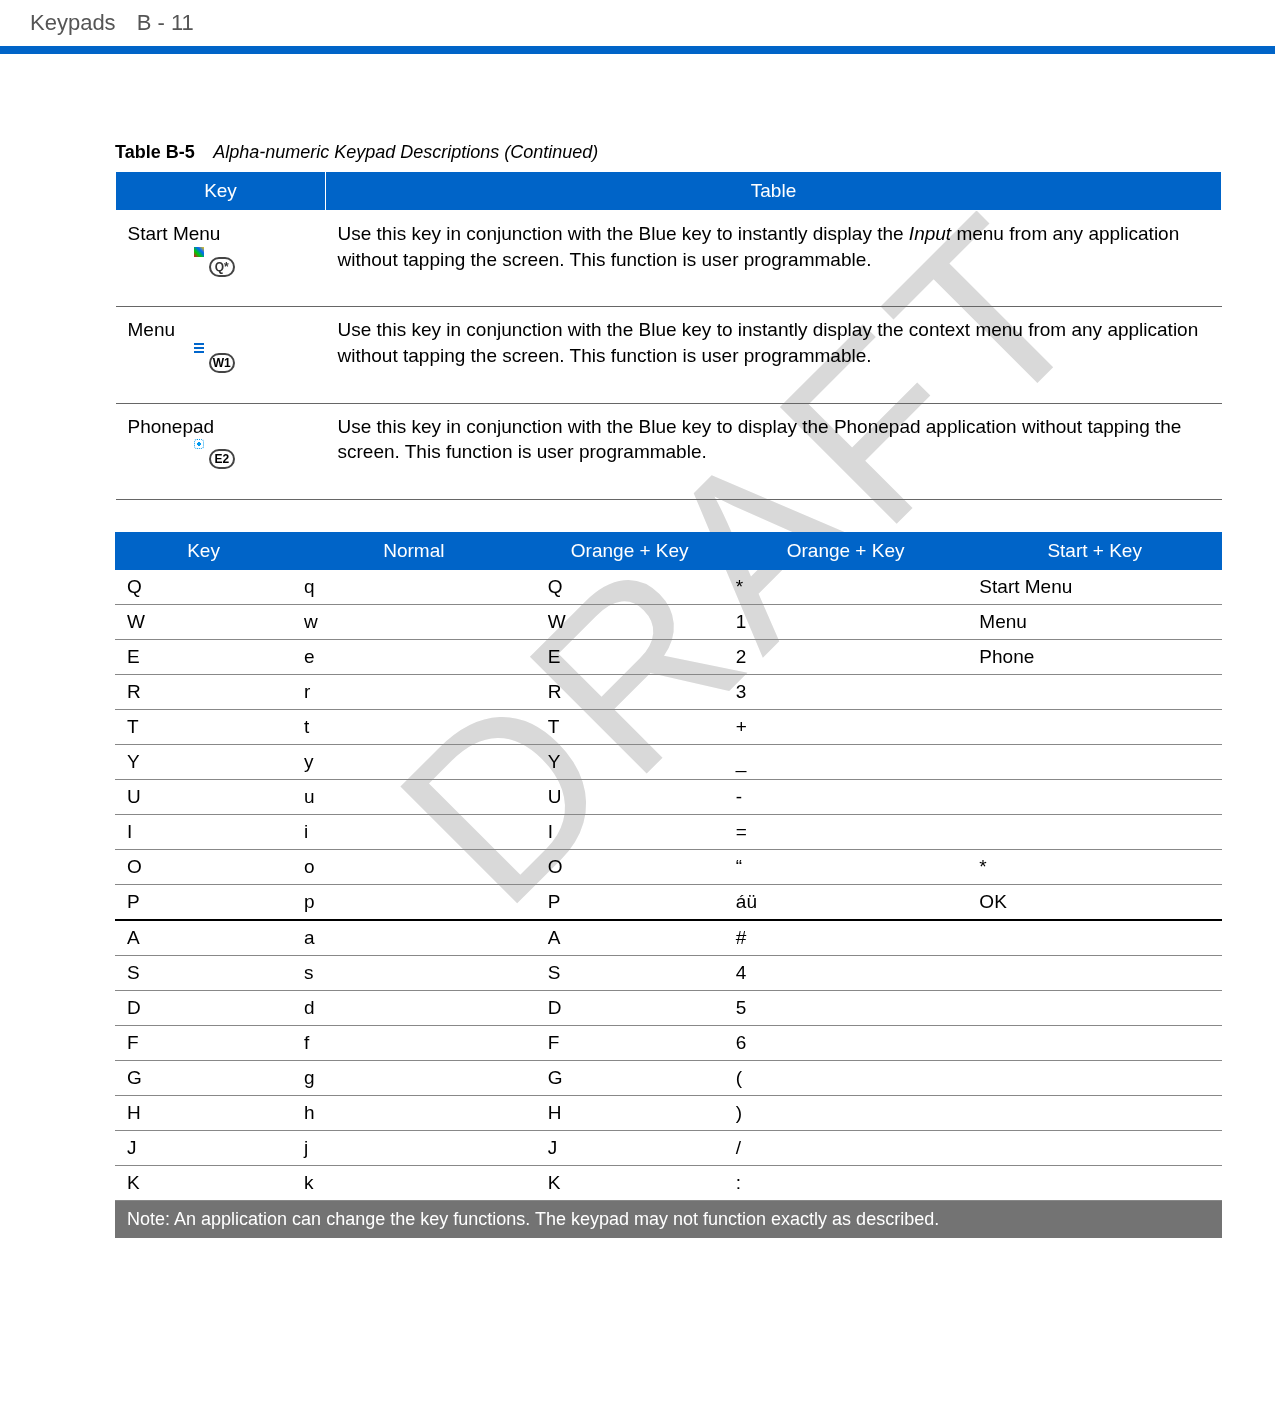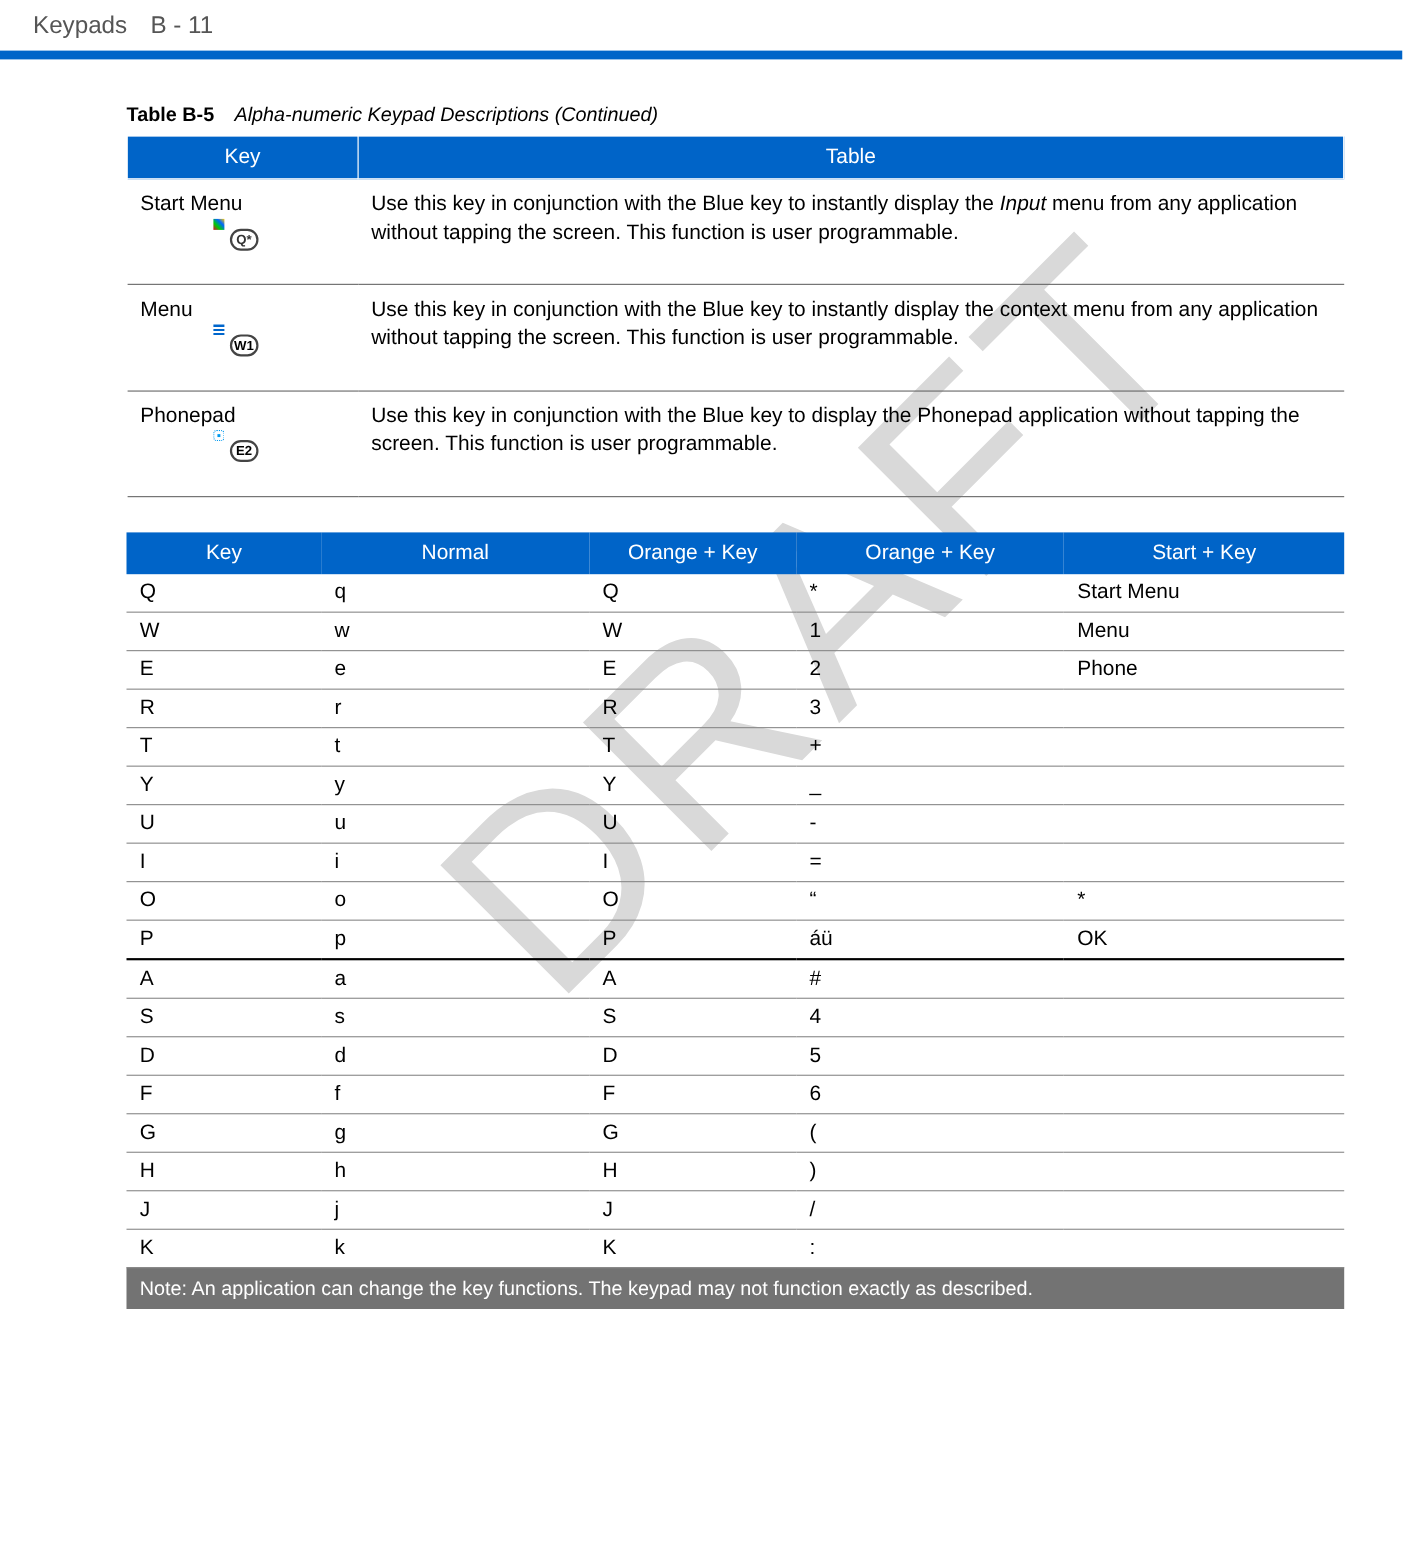--- a/index.html
+++ b/index.html
@@ -34,20 +34,21 @@
     }
     .blue-bar {
       height: 8px;
       background: #0064c8;
       width: 100%;
     }
     .content {
       padding: 40px 53px 20px 115px;
       position: relative;
       z-index: 1;
+      margin-top: 48px;
     }
     .table-caption {
       margin-bottom: 8px;
     }
     .table-caption b {
       font-family: Arial, sans-serif;
       font-size: 18px;
     }
     .table-caption .title {
       font-style: italic;

